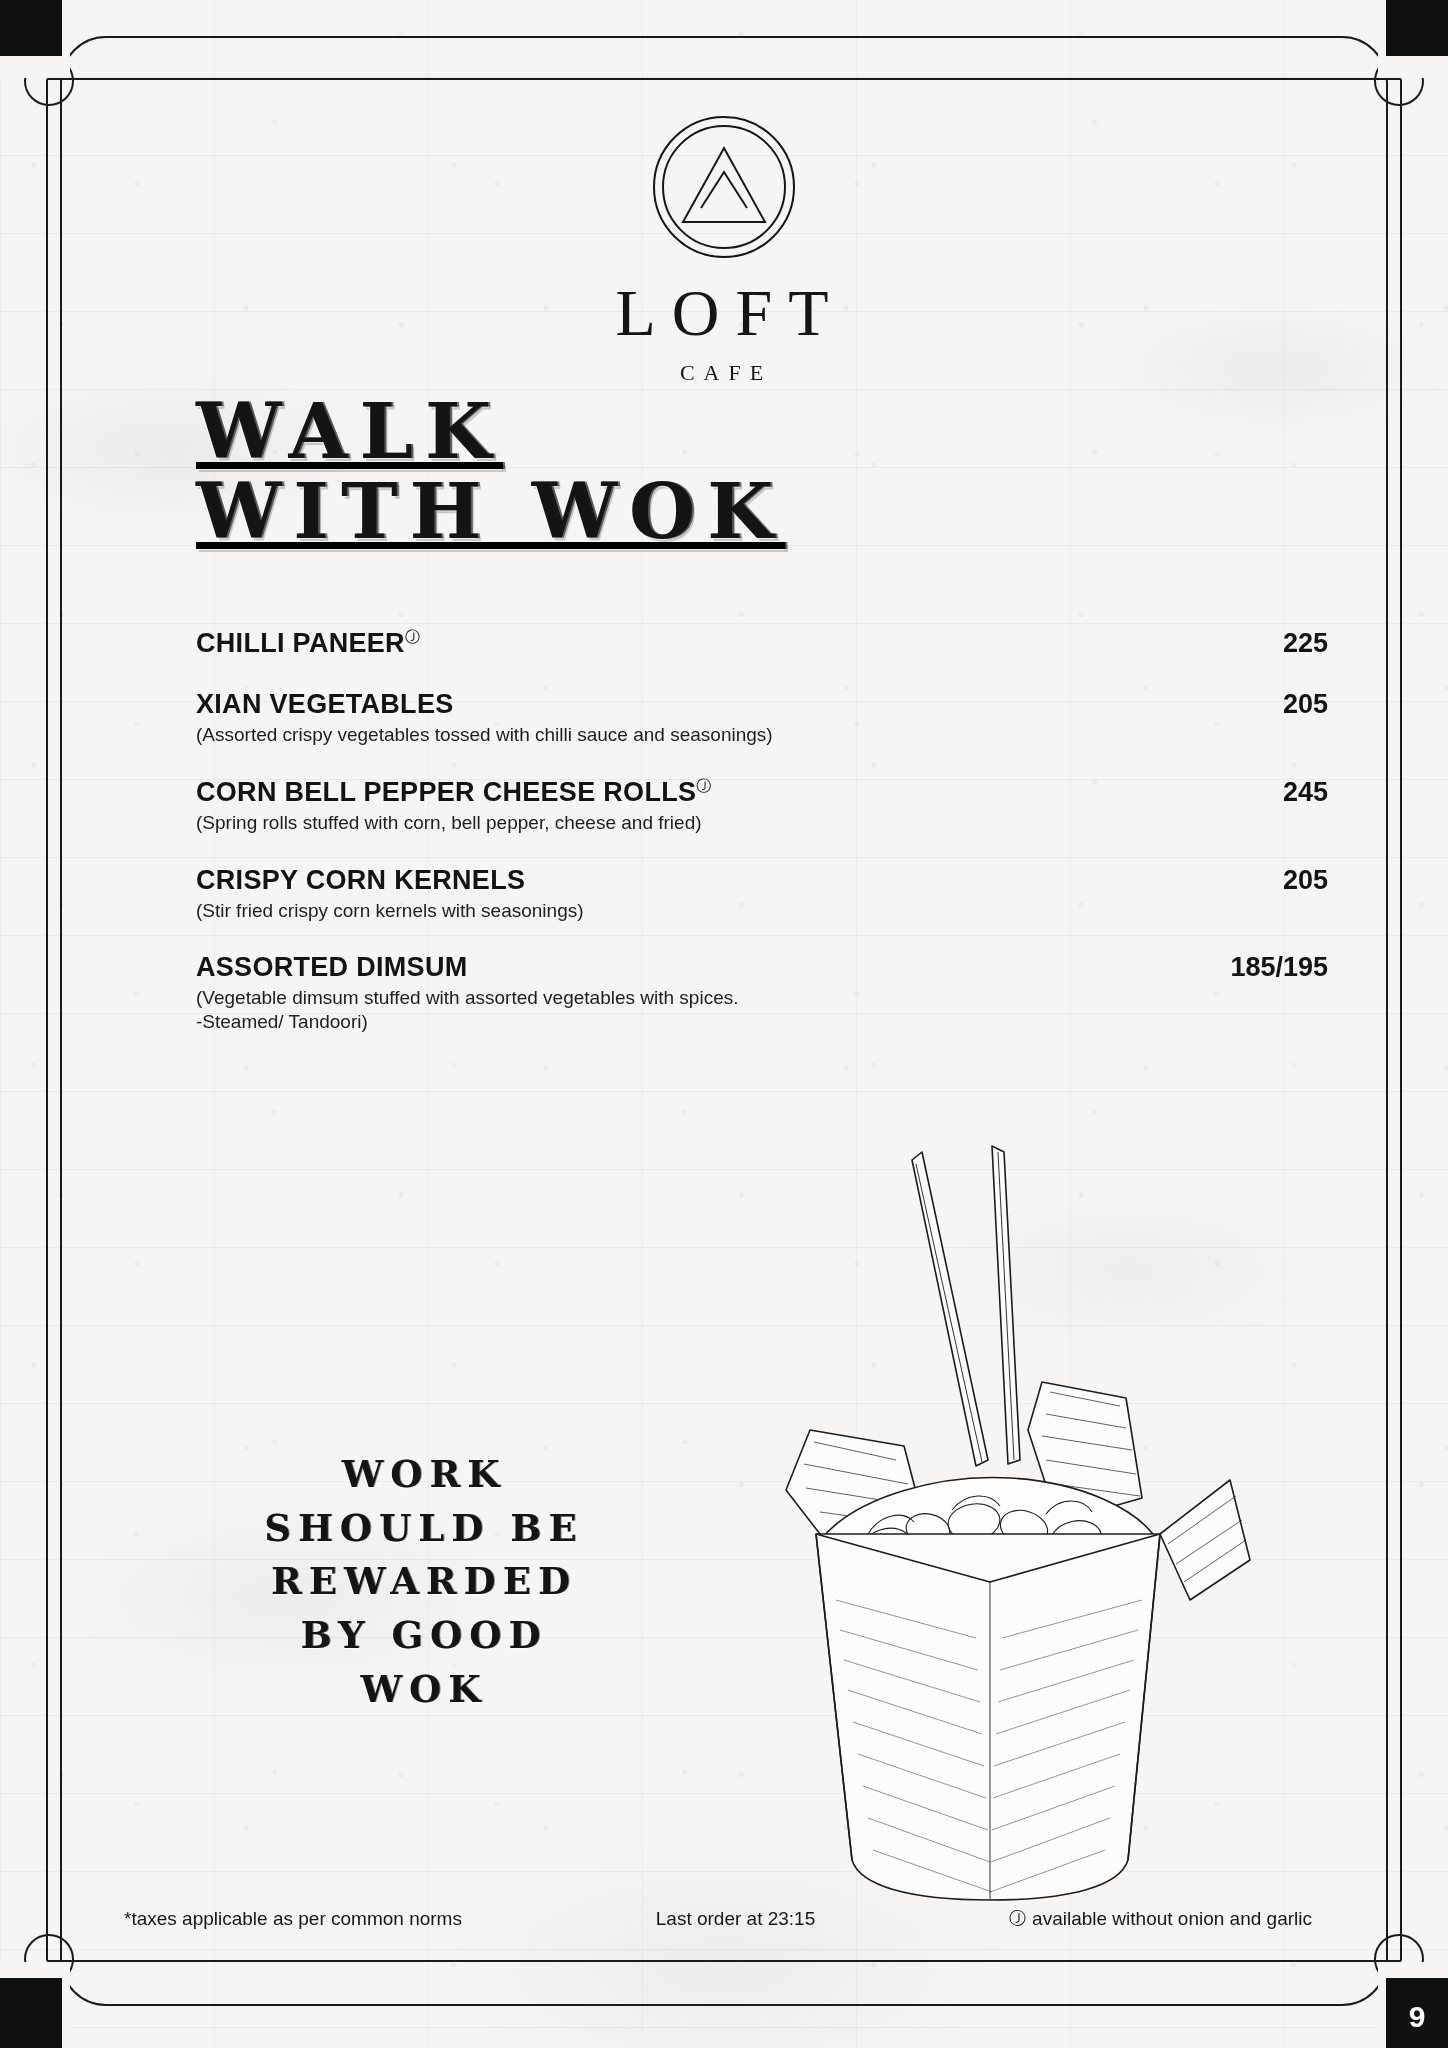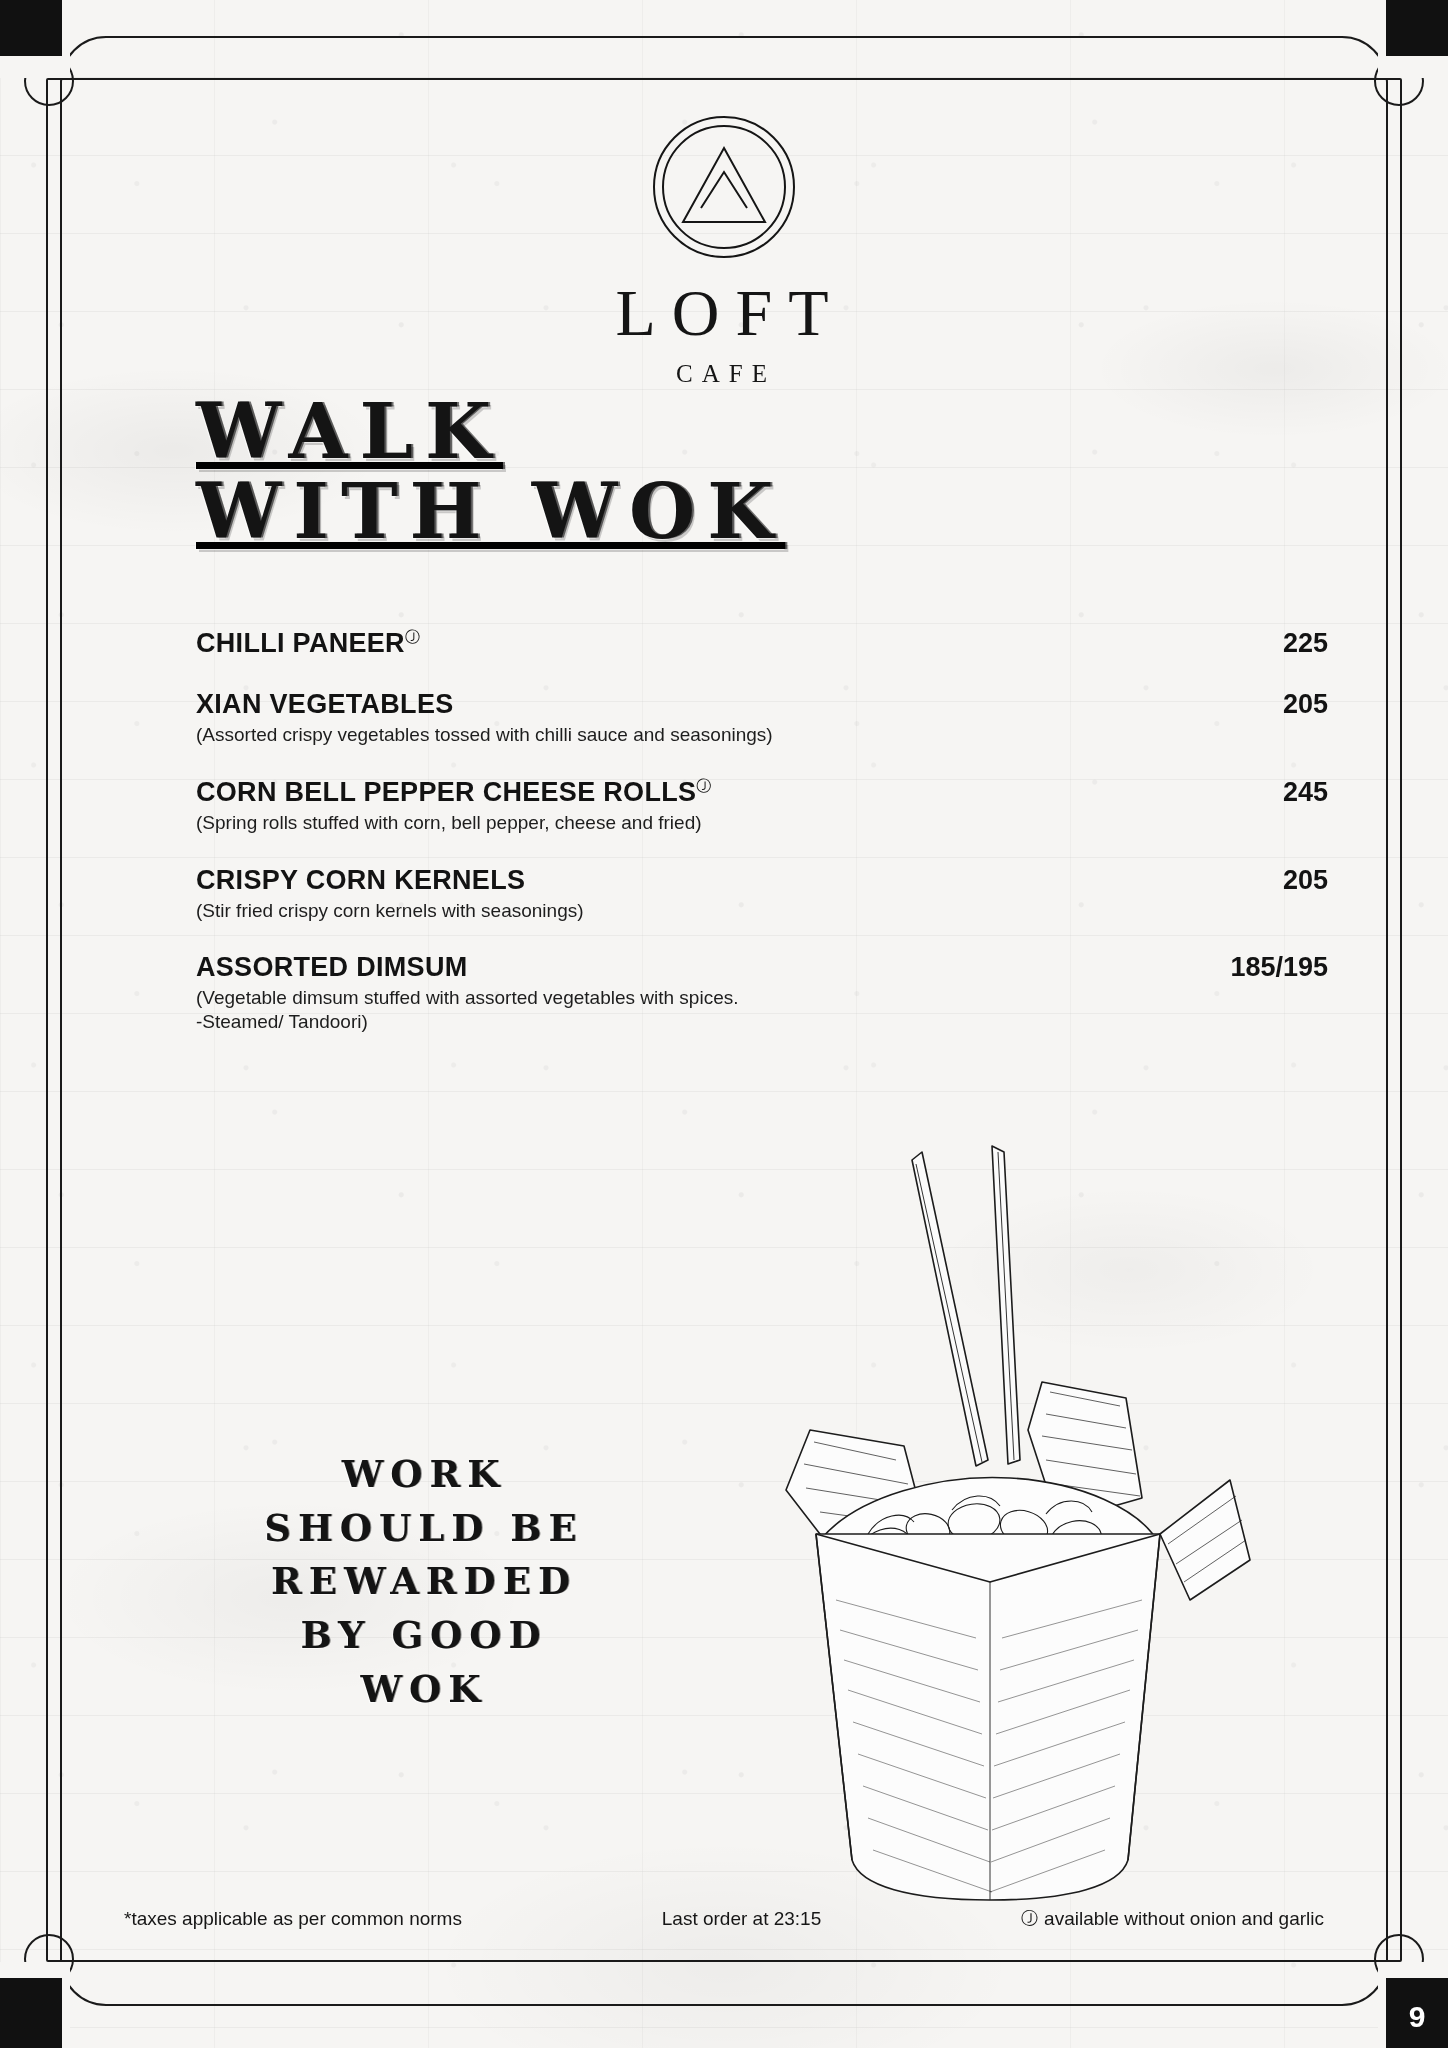--- a/index.html
+++ b/index.html
@@ -132,21 +132,21 @@
   .logo-word {
     font-family: "Liberation Serif", serif;
     font-size: 66px;
     letter-spacing: 16px;
     color: #151515;
     line-height: 1;
     padding-left: 16px;
   }
   .logo-sub {
     font-family: "Liberation Serif", serif;
-    font-size: 25px;
+    font-size: 22px;
     letter-spacing: 9px;
     color: #151515;
     margin-top: 14px;
     padding-left: 8px;
   }
 
   
   .title-block {
     position: absolute;
     left: 196px;
@@ -235,21 +235,21 @@
     left: 690px;
     top: 1130px;
     width: 620px;
     height: 790px;
   }
 
   
   .footer {
     position: absolute;
     left: 124px;
-    right: 124px;
+    right: 136px;
     bottom: 118px;
     display: flex;
     align-items: center;
     justify-content: space-between;
     font-size: 19px;
     color: #161616;
     font-family: "Liberation Sans", sans-serif;
   }
   .footer-center { flex: 0 0 auto; }
   .footer-right { display: flex; align-items: center; gap: 6px; }

